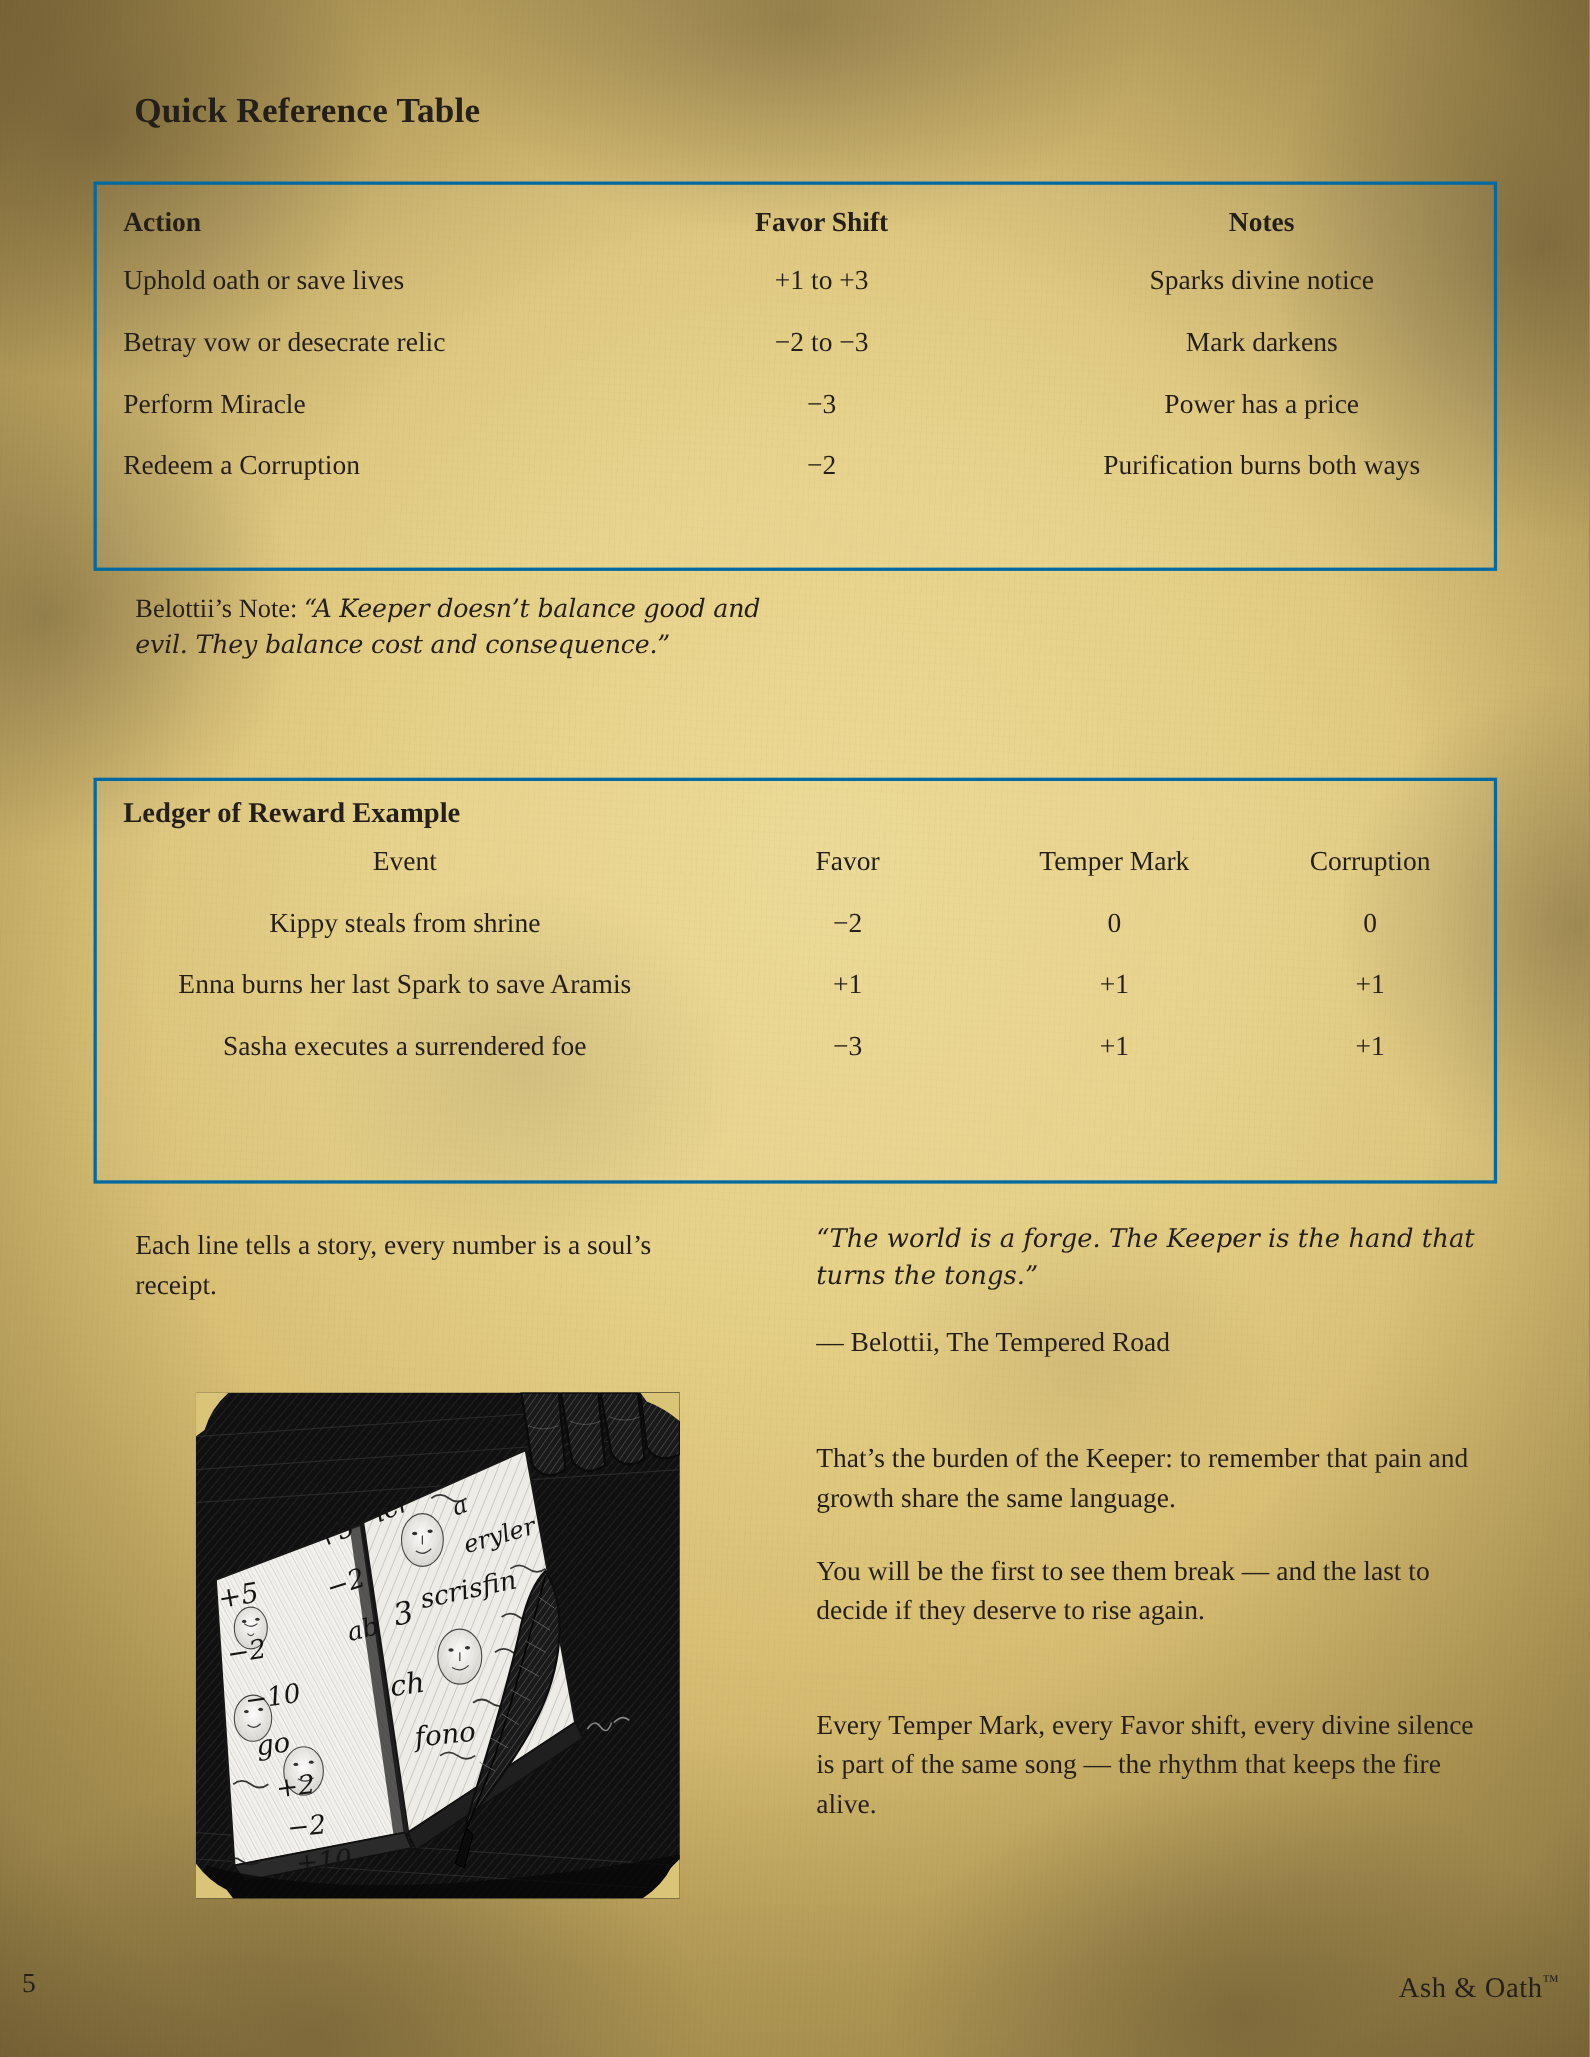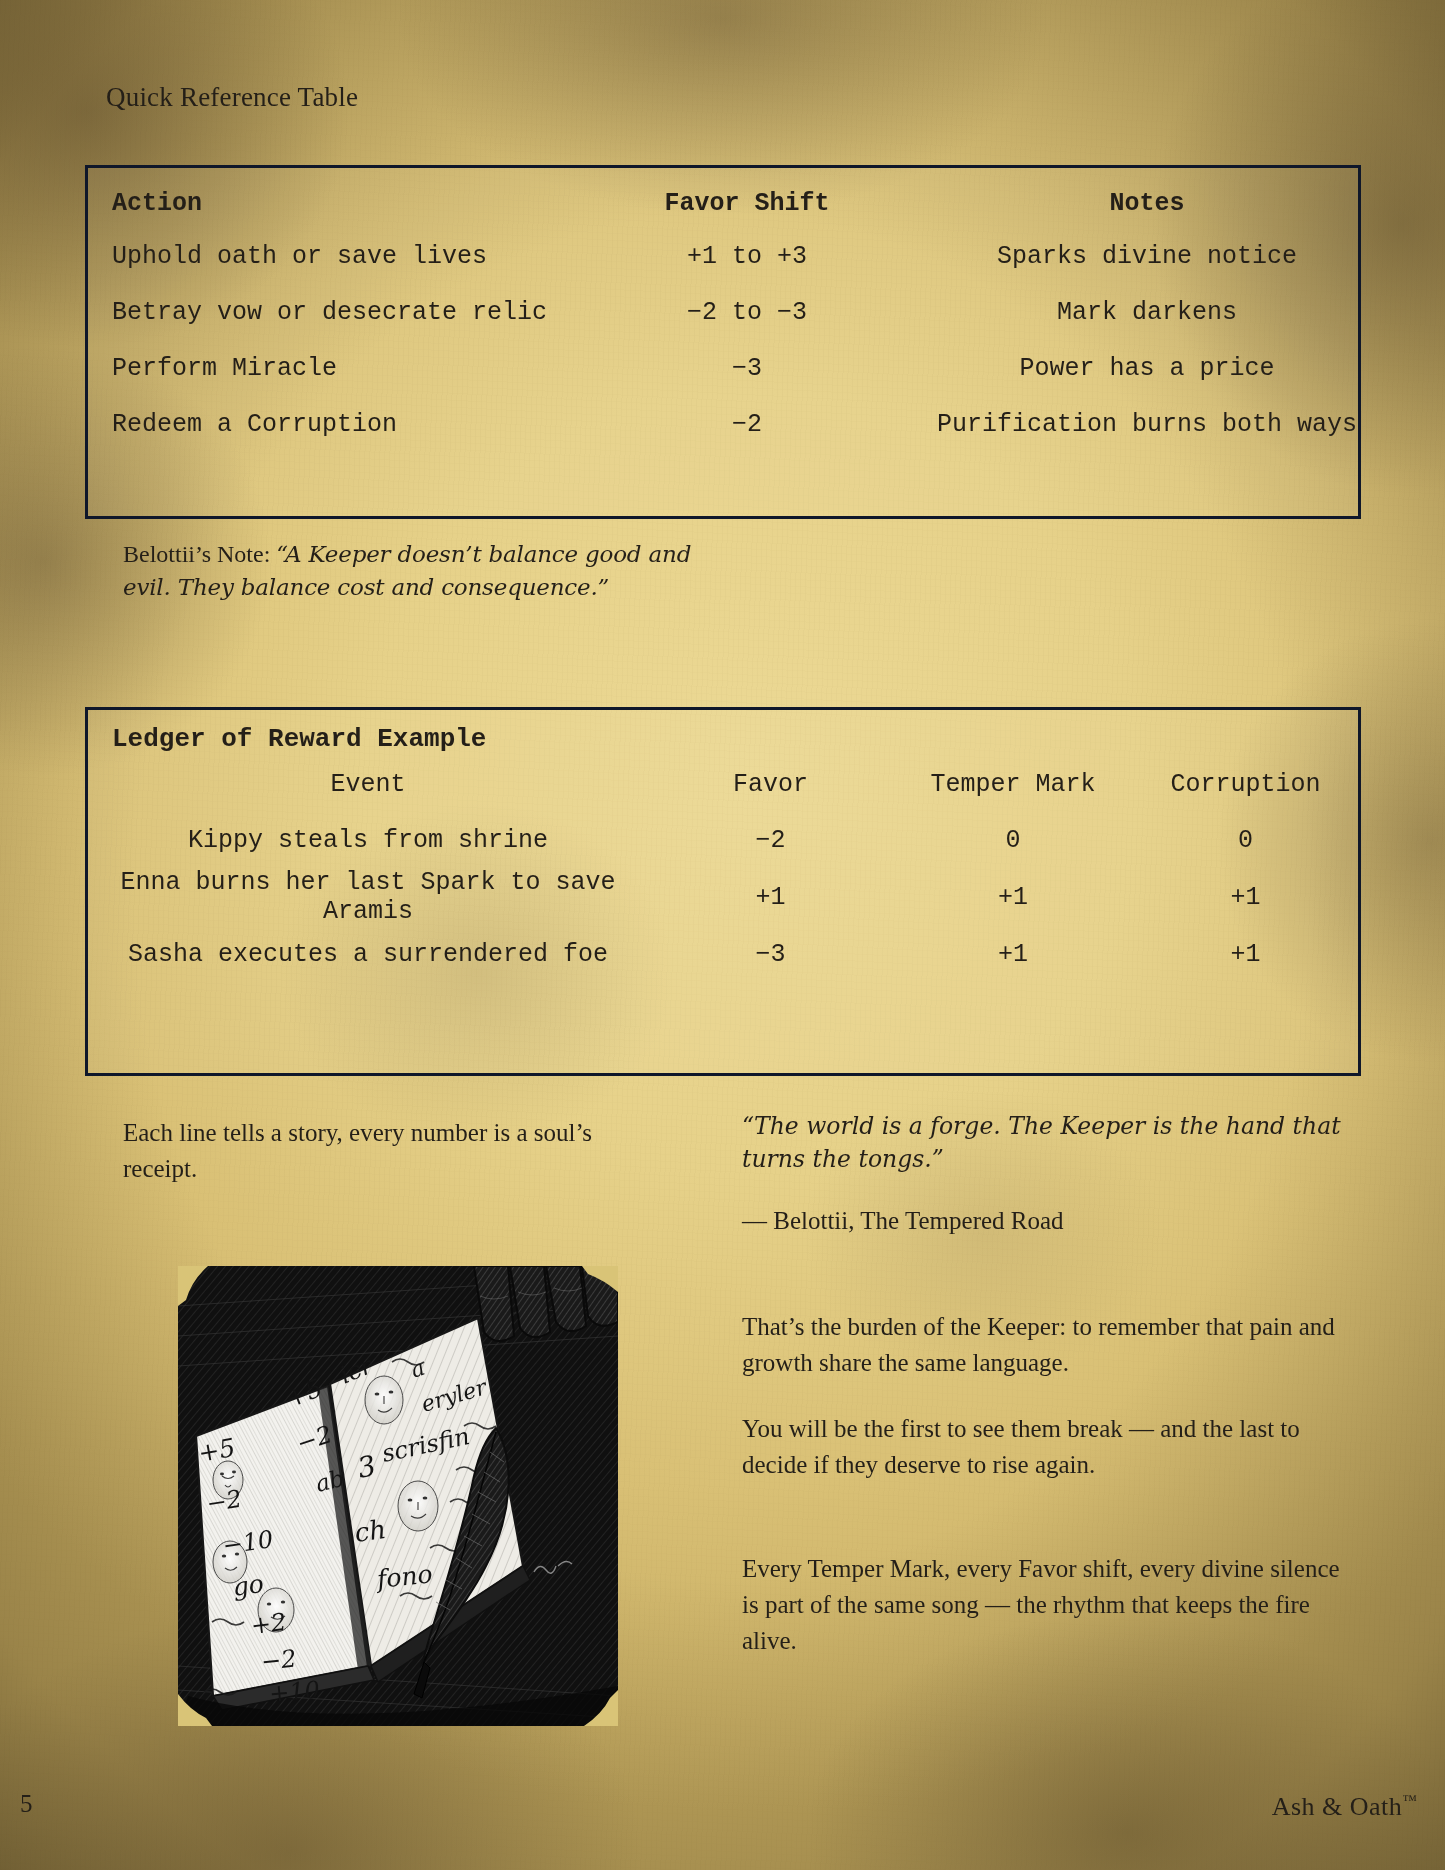--- a/index.html
+++ b/index.html
@@ -46,33 +46,32 @@
     opacity: .22;
     background-image:
       repeating-linear-gradient(92deg, rgba(130,108,62,0.16) 0px, rgba(130,108,62,0.16) 1px, rgba(0,0,0,0) 1px, rgba(0,0,0,0) 5px),
       repeating-linear-gradient(3deg, rgba(150,126,74,0.12) 0px, rgba(150,126,74,0.12) 1px, rgba(0,0,0,0) 1px, rgba(0,0,0,0) 7px);
   }
   .content { position: absolute; inset: 0; }
 
   
   .qr-title {
     position: absolute;
-    left: 106px; top: 82px;
-    font-size: 27px;
-    font-weight: normal;
+    left: 122px; top: 82px;
+    font-size: 32px;
+    font-weight: bold;
     letter-spacing: .2px;
   }
 
   
   .panel {
     position: absolute;
-    border: 3px solid #0f172a;
+    border: 3px solid #0369a1;
     box-sizing: border-box;
     background: rgba(255,250,225,0.045);
-    font-family: Liberation Mono, monospace;
   }
   #quick-ref-panel { left: 85px; top: 165px; width: 1276px; height: 354px; }
   #ledger-panel    { left: 85px; top: 707px; width: 1276px; height: 369px; }
 
   table.rt {
     width: 100%;
     border-collapse: collapse;
     table-layout: fixed;
   }
   table.rt td, table.rt th {

